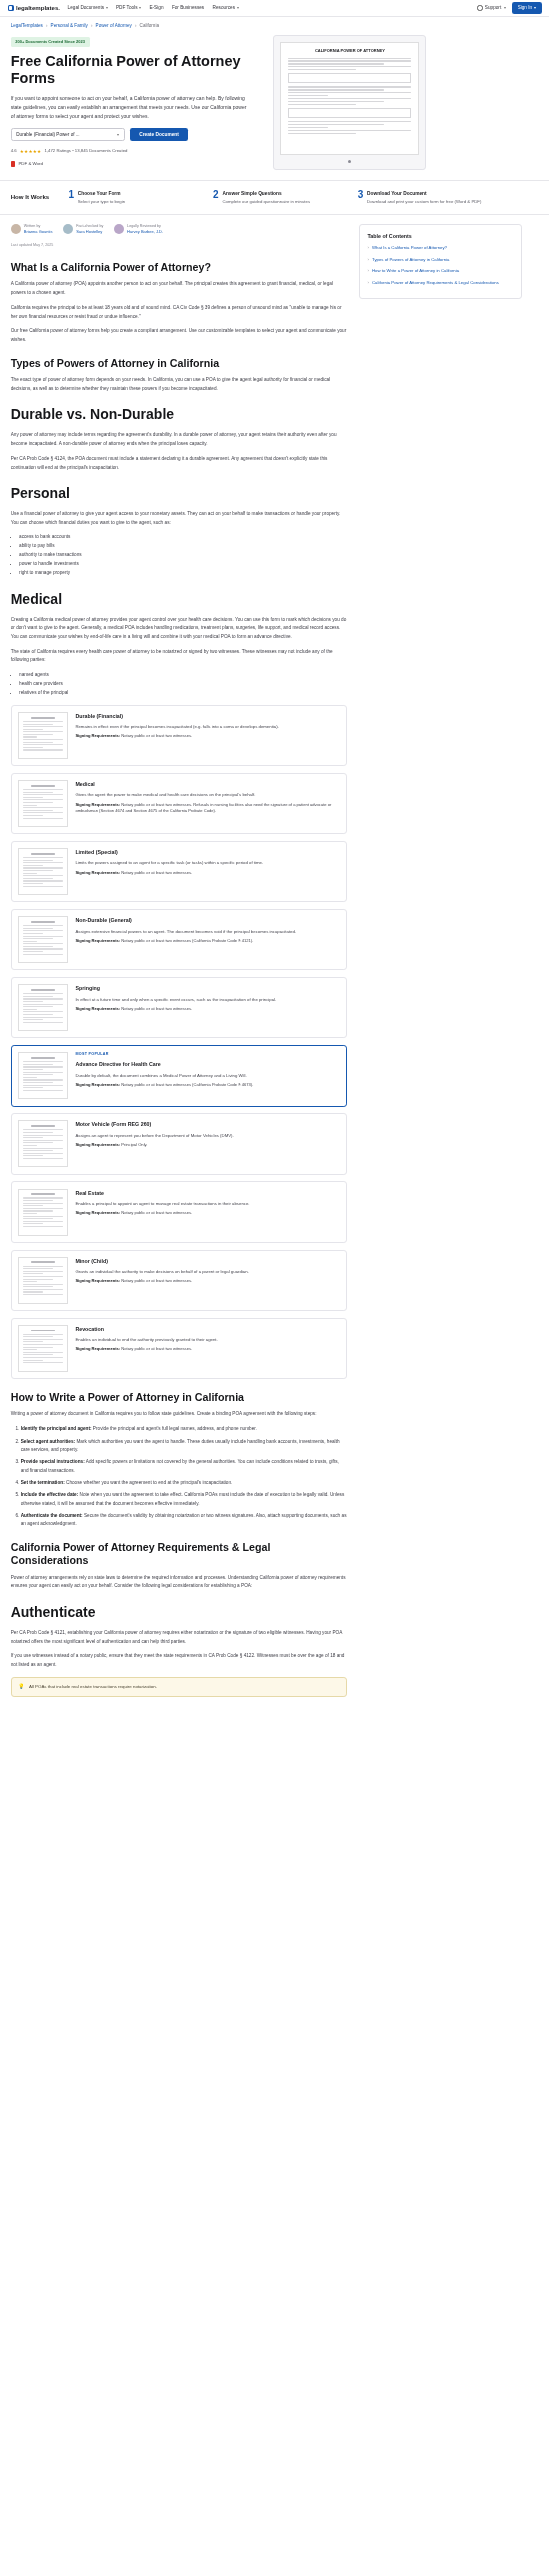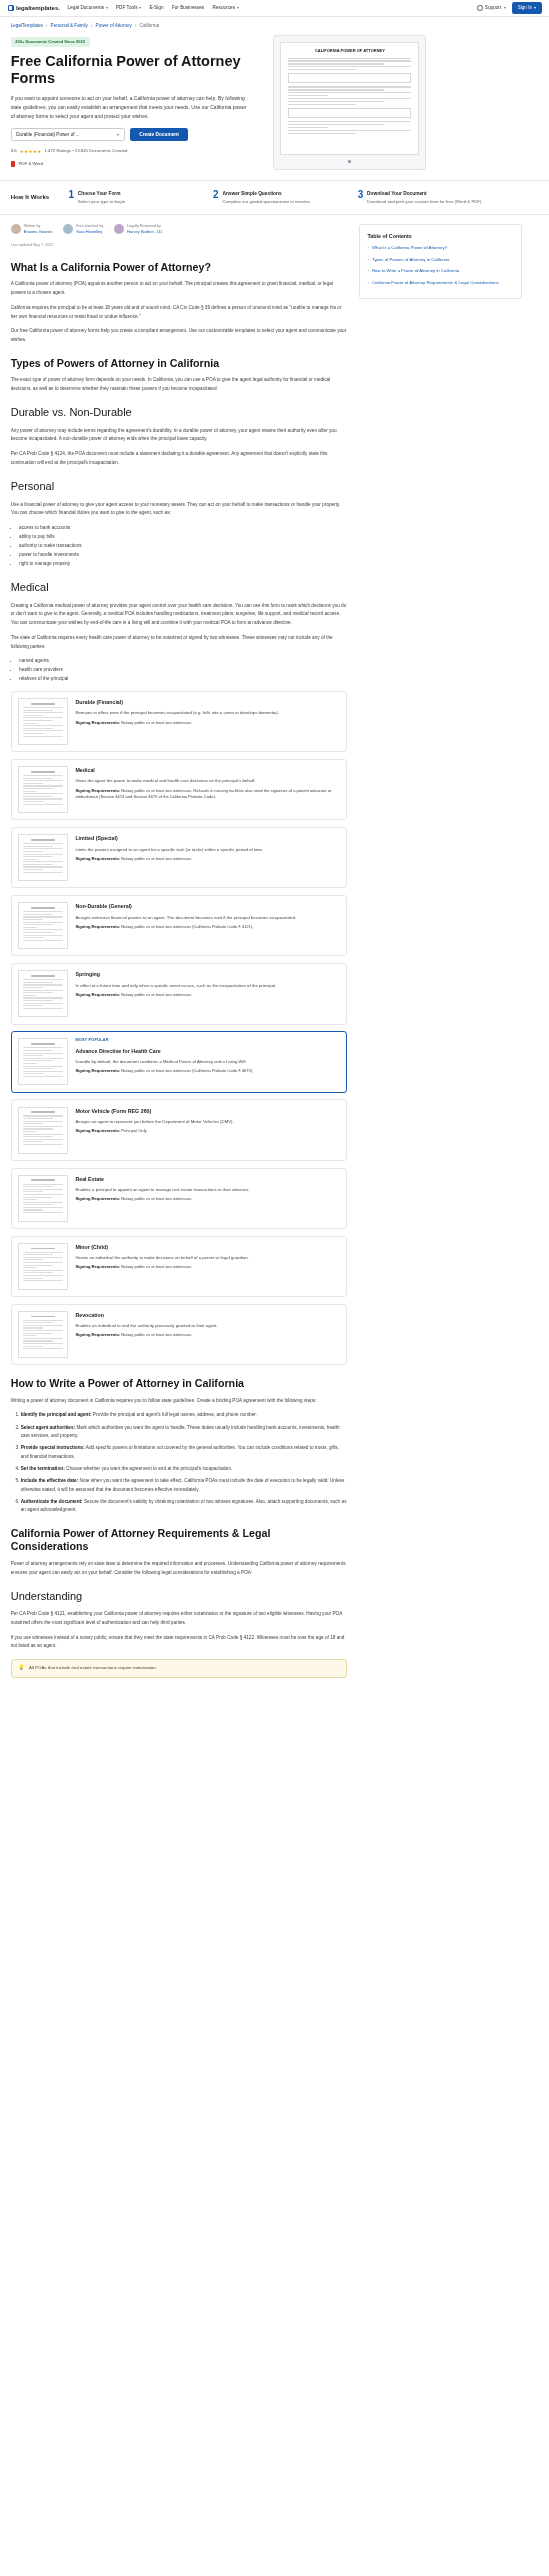--- a/index.html
+++ b/index.html
@@ -119,21 +119,21 @@
   .avatar.a2{background:#a6bcc8;}
   .avatar.a3{background:#b9a6c8;}
   .author .role { font-size:3.7px; color:#7a7a84; line-height:1.3;}
   .author .nm { font-size:4px; color:#1558b0; line-height:1.3;}
   .updated { font-size:3.7px; color:#8a8a92; margin-bottom:9.2px;}
 
   h2.sec {
     font-size: 10.7px; font-weight:bold; margin: 12.2px 0 6.1px; line-height:1.25; color:#16171a;
   }
   h3.sub {
-    font-size: 11px; font-weight:normal; margin: 10.7px 0 5.3px; color:#16171a;
+    font-size: 14px; font-weight:bold; margin: 10.7px 0 5.3px; color:#16171a;
   }
   p.body { font-size:4.7px; line-height:1.85; color:#3c3c45; margin:0 0 6.1px;}
   ul.bullets { margin:0 0 6.9px; padding-left:8.4px; }
   ul.bullets li { font-size:4.7px; line-height:1.9; color:#3c3c45;}
 
   
   .toc { border:0.8px solid #e2e2e8; border-radius:3.1px; padding:6.9px 7.6px; }
   .toc h4 { margin:0 0 5.3px; font-size:5.3px; font-weight:bold;}
   .toc ul { list-style:none; margin:0; padding:0;}
   .toc li { font-size:4.3px; line-height:1.6; margin-bottom:4.6px; color:#1558b0; display:flex; gap:3.1px;}
@@ -607,21 +607,21 @@
       <li><b>Select agent authorities:</b> <span>Mark which authorities you want the agent to handle. These duties usually include handling bank accounts, investments, health care services, and property.</span></li>
       <li><b>Provide special instructions:</b> <span>Add specific powers or limitations not covered by the general authorities. You can include conditions related to trusts, gifts, and financial transactions.</span></li>
       <li><b>Set the termination:</b> <span>Choose whether you want the agreement to end at the principal's incapacitation.</span></li>
       <li><b>Include the effective date:</b> <span>Note when you want the agreement to take effect. California POAs must include the date of execution to be legally valid. Unless otherwise stated, it will be assumed that the document becomes effective immediately.</span></li>
       <li><b>Authenticate the document:</b> <span>Secure the document's validity by obtaining notarization or two witness signatures. Also, attach supporting documents, such as an agent acknowledgment.</span></li>
     </ol>
 
     <h2 class="sec">California Power of Attorney Requirements &amp; Legal Considerations</h2>
     <p class="body">Power of attorney arrangements rely on state laws to determine the required information and processes. Understanding California power of attorney requirements ensures your agent can easily act on your behalf. Consider the following legal considerations for establishing a POA:</p>
 
-    <h3 class="sub">Understanding</h3>
+    <h3 class="sub">Authenticate</h3>
     <p class="body">Per CA Prob Code § 4121, establishing your California power of attorney requires either notarization or the signature of two eligible witnesses. Having your POA notarized offers the most significant level of authentication and can help third parties.</p>
     <p class="body">If you use witnesses instead of a notary public, ensure that they meet the state requirements in CA Prob Code § 4122. Witnesses must be over the age of 18 and not listed as an agent.</p>
 
     <div class="notice">
       <span class="bulb">💡</span>
       <span>All POAs that include real estate transactions require notarization.</span>
     </div>
 
   </div>
 

